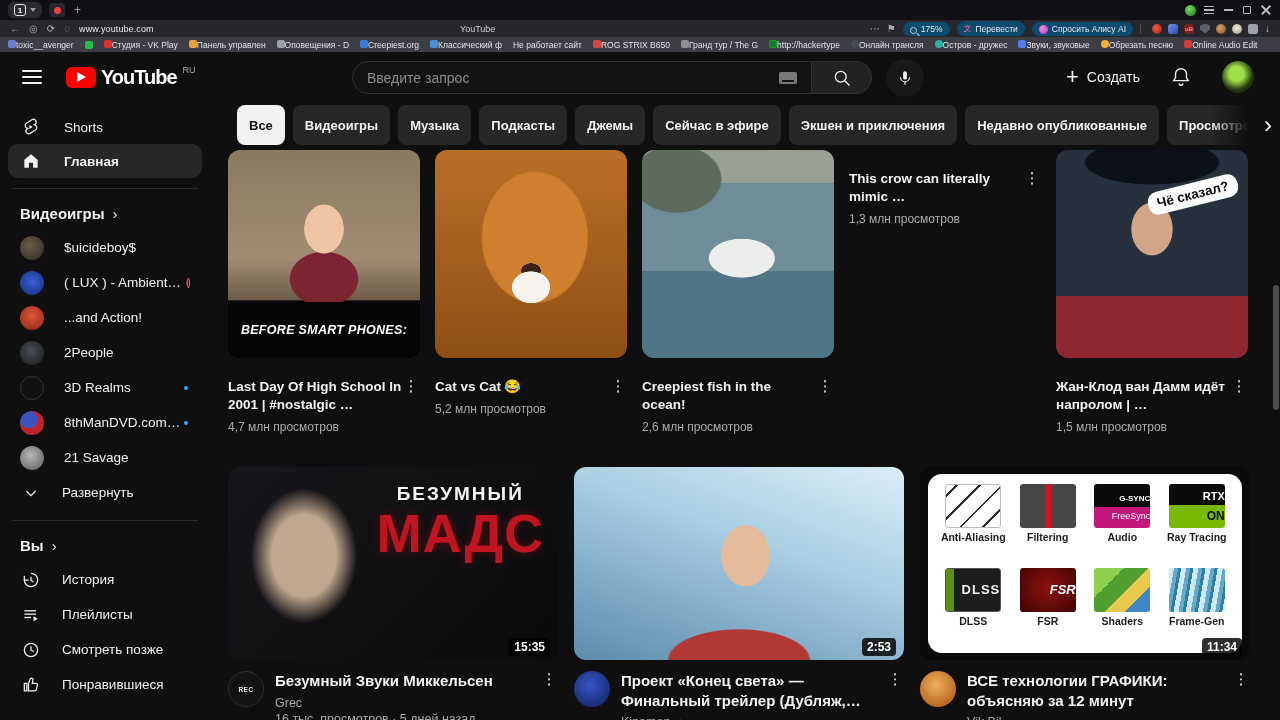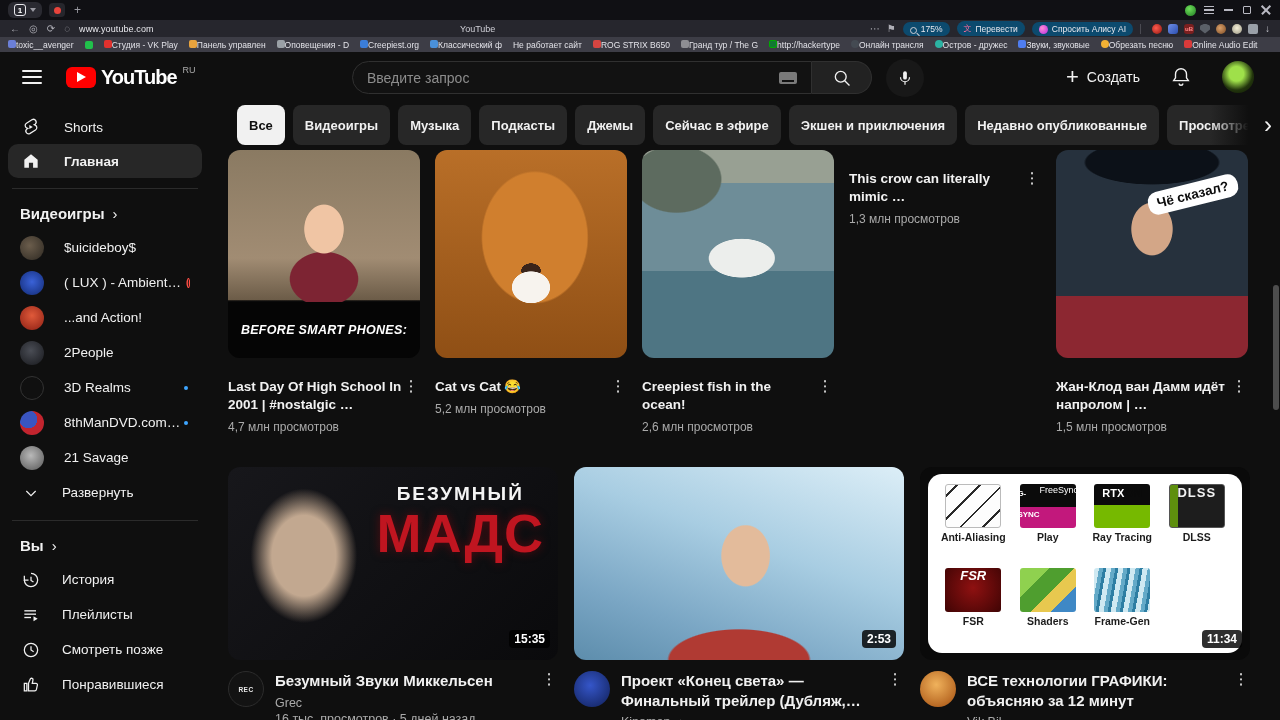--- a/index.html
+++ b/index.html
@@ -161,39 +161,39 @@
   .vt1-main{color:#c01520;font-size:54px;font-weight:700;letter-spacing:1px;line-height:1.05;
     text-shadow:0 0 10px rgba(140,10,15,.55)}
   .vt2{background:
     radial-gradient(ellipse 54px 68px at 52% 46%,#e3bb9b 0 44%,rgba(0,0,0,0) 46%),
     radial-gradient(ellipse 120px 52px at 50% 100%,#b03a33 0 58%,rgba(0,0,0,0) 60%),
     linear-gradient(200deg,#dceef7 0%,#a8cde2 42%,#7aa6c4 76%,#5d8dac 100%)}
   .vt3{background:#0a0a0a;display:flex;align-items:center;justify-content:center}
   .techcard{width:314px;height:179px;background:#fff;border-radius:14px;padding:10px 12px 6px;
     display:grid;grid-template-columns:repeat(4,1fr);grid-template-rows:1fr 1fr;gap:4px 8px}
   .tile{display:flex;flex-direction:column;align-items:center;justify-content:flex-start}
-  .tile-art{width:56px;height:44px;border-radius:3px;display:flex;flex-direction:row;
-    align-items:flex-start;justify-content:center;overflow:hidden}
+  .tile-art{width:56px;height:44px;border-radius:3px;display:flex;flex-direction:column;
+    align-items:flex-end;justify-content:center;overflow:hidden}
   .tile-label{font-size:10.5px;font-weight:700;color:#1c1c1c;margin-top:3px;white-space:nowrap;
     text-shadow:0 0 2px #fff,0 0 2px #fff}
   .ta1{background:repeating-linear-gradient(135deg,#fdfdfd 0 7px,#2a2a2a 7px 9px,#fdfdfd 9px 16px);border:1px solid #bbb}
   .ta2{background:linear-gradient(90deg,#474747 0 44%,#cf1420 44% 56%,#474747 56%);}
   .ta3{background:linear-gradient(180deg,#0b0b0b 0 52%,#c2187c 52%)}
   .ta3 .t3a{color:#fff;font-size:8px;font-weight:700;line-height:2.6}
   .ta3 .t3b{color:#fff;font-size:9px;line-height:1.4}
   .ta4{background:linear-gradient(180deg,#0b0b0b 0 48%,#76b900 48%)}
   .ta4 .t4a{color:#fff;font-size:11px;font-weight:700;line-height:1.8}
   .ta4 .t4b{color:#0b0b0b;font-size:12px;font-weight:700;line-height:1.5}
   .ta5{background:linear-gradient(90deg,#5e8f0e 0 14%,#1d1d1d 14%);border:1px solid #555}
   .ta5 span{color:#f2f2f2;font-size:13px;font-weight:700;letter-spacing:1px}
   .ta6{background:radial-gradient(circle at 50% 45%,#8f1111,#3f0404)}
   .ta6 span{color:#fff;font-size:13px;font-weight:700;font-style:italic}
   .ta7{background:repeating-linear-gradient(100deg,#cfe9f2 0 5px,#64aac8 5px 9px,#2e7ea3 9px 12px)}
   .ta8{background:linear-gradient(135deg,#8fd14f 0 30%,#4f9e2f 30% 55%,#e8c84f 55% 75%,#3f88c5 75%)}
-  .duration{position:absolute;right:8px;bottom:12px;background:rgba(0,0,0,.82);color:#fff;
+  .duration{position:absolute;right:8px;bottom:4px;background:rgba(0,0,0,.82);color:#fff;
     font-size:12px;font-weight:600;border-radius:4px;padding:2px 5px}
   .vinfo{display:flex;margin-top:11px;gap:11px}
   .vavatar{width:36px;height:36px;border-radius:50%;flex:0 0 auto;display:flex;align-items:center;justify-content:center}
   .vav1{background:#131313;border:1px solid #2c2c2c;color:#e8e8e8;font-size:6.5px;font-weight:700;letter-spacing:.5px}
   .vav2{background:radial-gradient(circle at 45% 40%,#3556c9,#101f56)}
   .vav3{background:radial-gradient(circle at 45% 38%,#f0b25c,#a34d0e)}
   .vmeta{flex:1;min-width:0}
   .vtitle{font-size:15px;font-weight:700;line-height:1.3;color:#f1f1f1;
     display:-webkit-box;-webkit-line-clamp:2;-webkit-box-orient:vertical;overflow:hidden}
   .vchannel{font-size:12.5px;color:#aaa;margin-top:5px;display:flex;align-items:center;gap:4px}
@@ -612,25 +612,29 @@
     </div>
 
     <div class="vcard">
       <div class="vthumb vt3">
         <div class="techcard">
           <div class="tile">
               <div class="tile-art ta1"></div>
               <div class="tile-label">Anti-Aliasing</div>
             </div>
           <div class="tile">
+              <div class="tile-art ta2"></div>
+              <div class="tile-label">Filtering</div>
+            </div>
+          <div class="tile">
               <div class="tile-art ta3">
                 <span class="t3a">G-SYNC</span>
                 <span class="t3b">FreeSync</span>
               </div>
-              <div class="tile-label">Play</div>
+              <div class="tile-label">Audio</div>
             </div>
           <div class="tile">
               <div class="tile-art ta4">
                 <span class="t4a">RTX</span>
                 <span class="t4b">ON</span>
               </div>
               <div class="tile-label">Ray Tracing</div>
             </div>
           <div class="tile">
               <div class="tile-art ta5">

